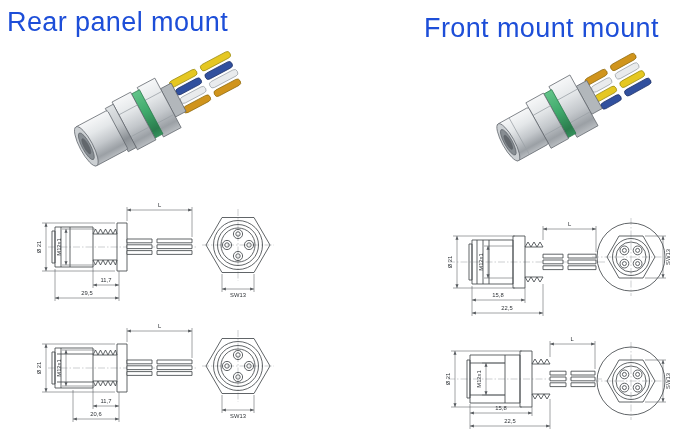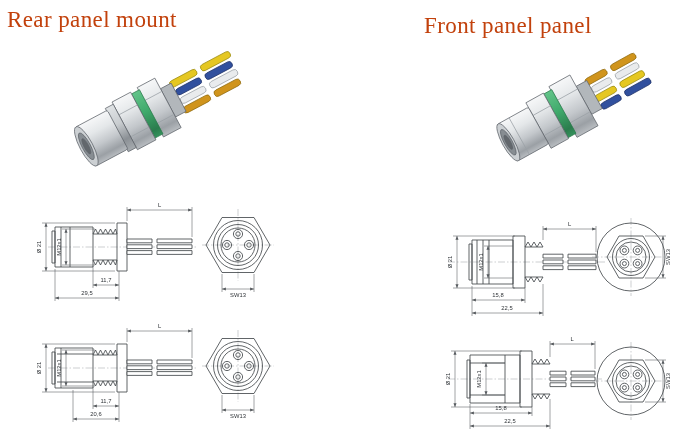--- a/index.html
+++ b/index.html
@@ -1,35 +1,35 @@
 <!DOCTYPE html>
 <html><head>
 <meta charset="utf-8">
 <style>
   html,body{margin:0;padding:0;background:#ffffff;}
   .stage{position:relative;width:680px;height:437px;background:#ffffff;overflow:hidden;
          font-family:"Liberation Sans",sans-serif;}
-  .title{position:absolute;color:#c2410c;font-size:23px;font-weight:400;letter-spacing:.4px;white-space:nowrap;font-family:Liberation Serif, serif;}
+  .title{position:absolute;color:#1d4ed8;font-size:27px;font-weight:400;letter-spacing:.4px;white-space:nowrap;}
   .title-left{left:7px;top:7px;}
   .title-right{left:424px;top:13px;}
   svg.canvas{position:absolute;left:0;top:0;}
   .bl{stroke:#45494d;stroke-width:.85;fill:none;stroke-linejoin:round;}
   .blf{stroke:#45494d;stroke-width:.85;fill:#ffffff;stroke-linejoin:round;}
   .dim{stroke:#55595d;stroke-width:.55;fill:none;}
   .cl{stroke:#9a9ea2;stroke-width:.5;fill:none;stroke-dasharray:7 2 1.5 2;}
   .dt{font-family:"Liberation Sans",sans-serif;font-size:5.8px;fill:#2f3337;text-anchor:middle;}
   .rnd{stroke:#5f646a;stroke-width:.7;stroke-linejoin:round;}
 </style>
 </head>
 <body>
 
 <div class="stage">
 
   <div class="title title-left">Rear panel mount</div>
-  <div class="title title-right">Front panel panel</div>
+  <div class="title title-right">Front mount mount</div>
 
   <svg class="canvas" width="680" height="437" viewBox="0 0 680 437" xmlns="http://www.w3.org/2000/svg">
     <defs>
       <marker id="ma" markerWidth="8" markerHeight="8" viewBox="0 0 8 8" refX="7.5" refY="4" orient="auto-start-reverse">
         <path d="M0.5,1.2 L7.5,4 L0.5,6.8 Z" fill="#55595d"></path>
       </marker>
       <linearGradient id="gm" x1="0" y1="0" x2="0" y2="1">
         <stop offset="0" stop-color="#f6f7f8"></stop>
           <stop offset="0.3" stop-color="#e4e7e9"></stop>
         <stop offset="0.6" stop-color="#c3c7cb"></stop>

